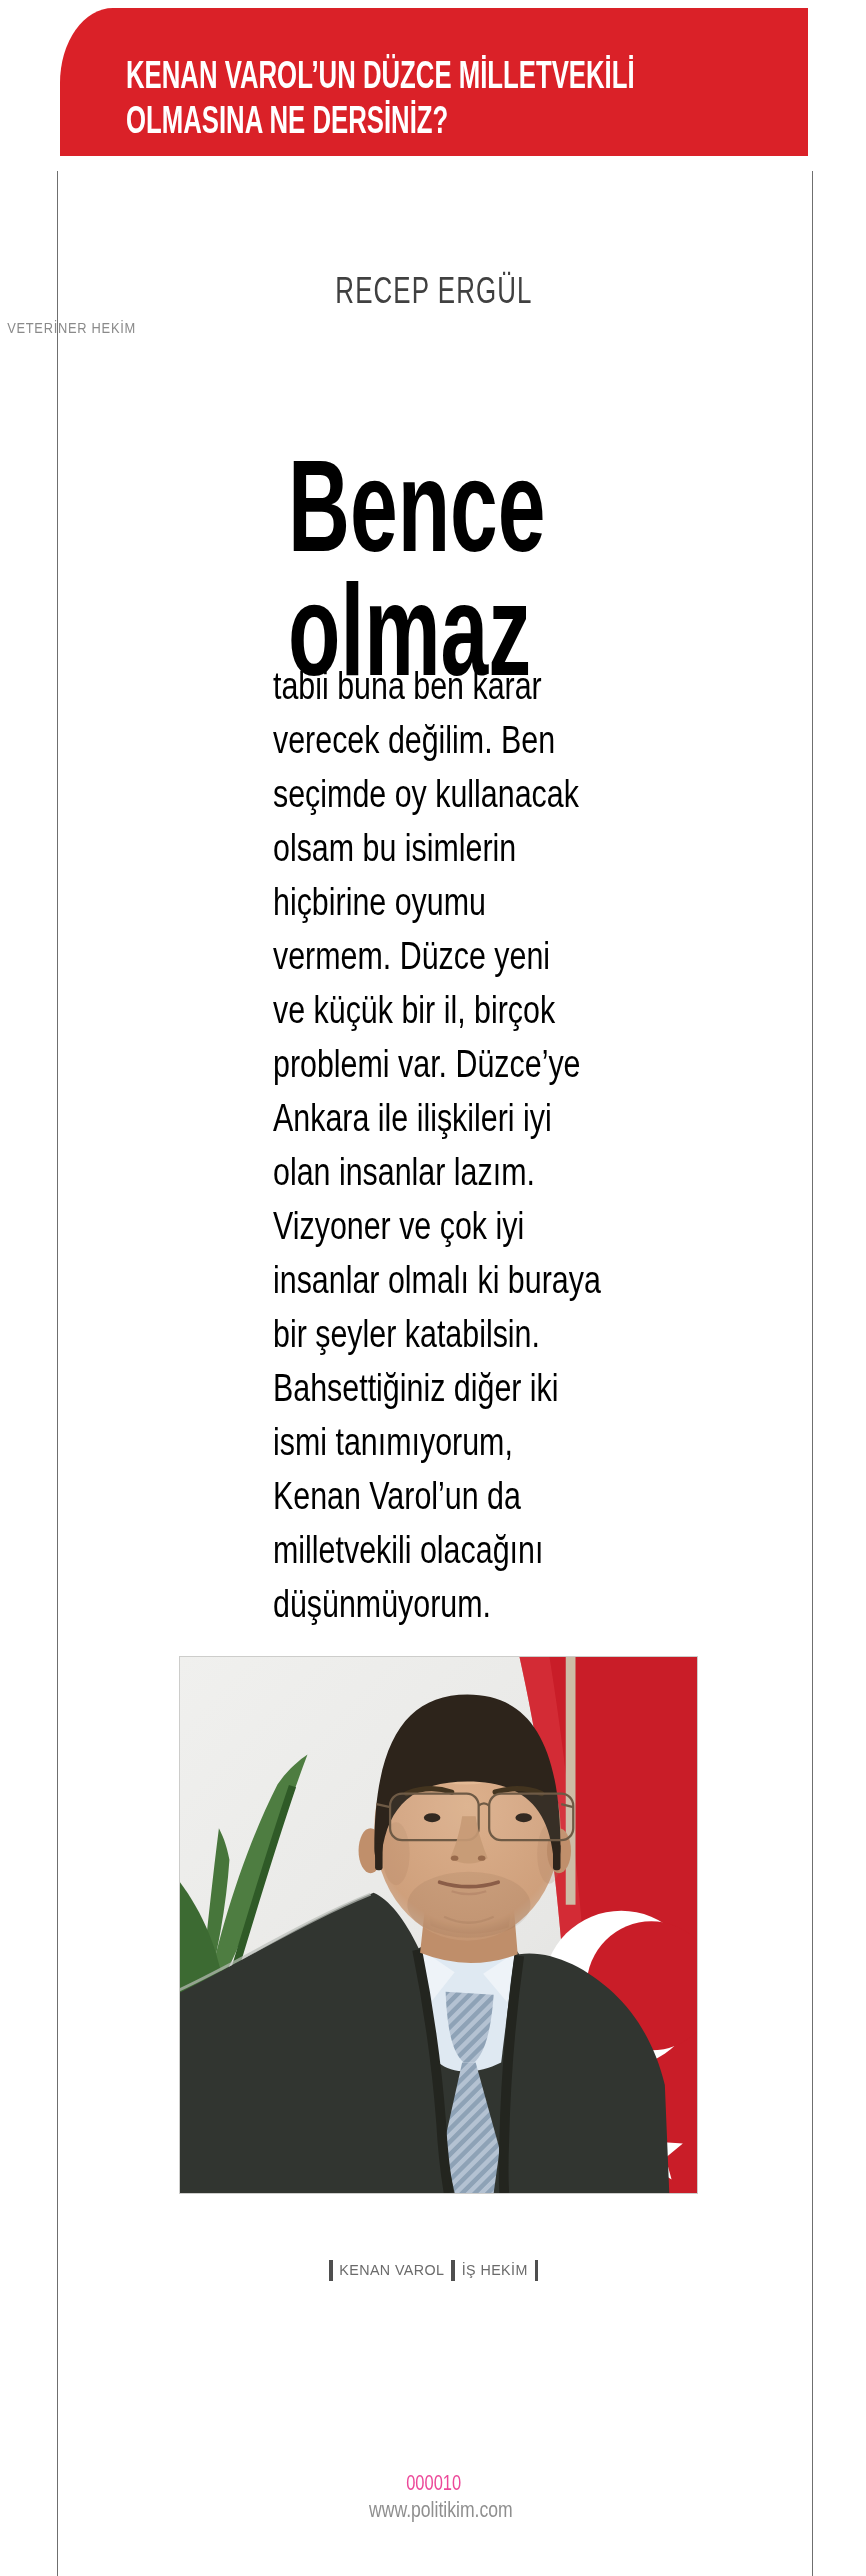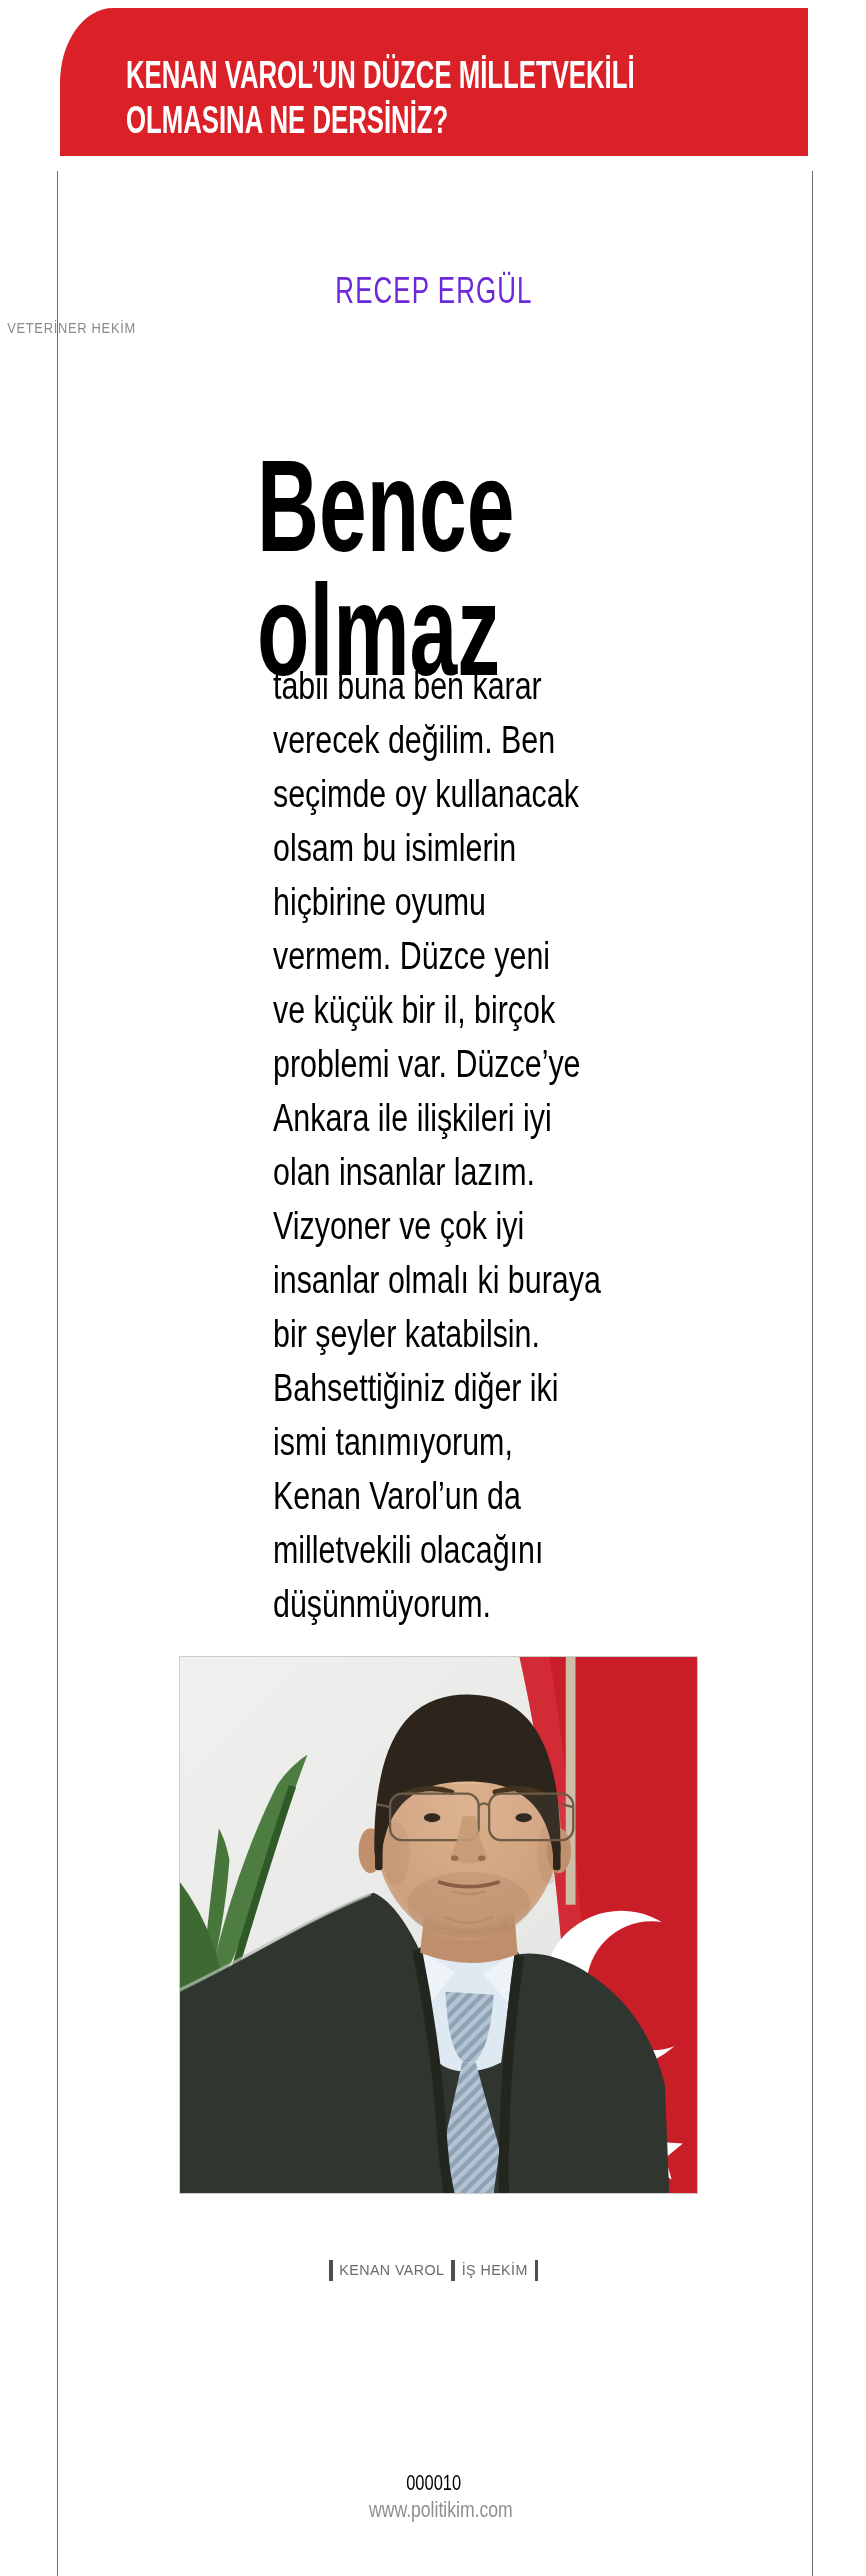--- a/index.html
+++ b/index.html
@@ -18,29 +18,29 @@
     white-space:nowrap;transform:scaleX(0.66);transform-origin:0 50%;
     letter-spacing:0;
   }
   
   .frame{
     position:absolute;left:57px;top:171px;width:754px;height:2405px;
     border-left:0.8px solid #6f6f6f;border-right:0.8px solid #6f6f6f;
   }
   .name-row{
     position:absolute;left:0;right:0;top:272px;text-align:center;
-    font-size:36px;line-height:38px;color:#6d28d9;font-weight:300;
+    font-size:36px;line-height:38px;color:#404040;font-weight:300;
   }
   .name-row .squeeze{display:inline-block;transform:scaleX(0.72);transform-origin:50% 50%;letter-spacing:1.5px;}
   .subtitle-row{
     position:absolute;left:0;right:0;top:319px;
     font-size:14.3px;line-height:18px;color:#8a8a8a;
   }
   .subtitle-row .squeeze{display:inline-block;transform:scaleX(0.9);transform-origin:50% 50%;letter-spacing:0.8px;}
-  .headline{position:absolute;left:257px;top:444px;}
+  .headline{position:absolute;left:288px;top:444px;}
   .headline-line{
     font-size:130px;line-height:124px;font-weight:bold;color:#000000;
     white-space:nowrap;transform:scaleX(0.66);transform-origin:0 50%;
   }
   .answer-body{position:absolute;left:273px;top:659px;}
   .body-line{
     font-size:38px;line-height:54px;color:#000000;white-space:nowrap;
     transform:scaleX(0.8);transform-origin:0 50%;
   }
   .photo{
@@ -49,21 +49,21 @@
   }
   .photo svg{display:block;width:100%;height:100%;}
   .caption{
     position:absolute;left:0;right:0;top:2210px;height:24px;
     display:flex;justify-content:center;align-items:center;gap:6.8px;margin-top:48px;
   }
   .caption-bar{width:3.8px;height:21px;background:#4f4f4f;}
   .caption-text{font-size:14.3px;color:#6b6b6b;letter-spacing:0.4px;line-height:21px;}
   .footer-num{
     position:absolute;left:0;right:0;top:2470px;text-align:center;
-    font-size:22.6px;line-height:26px;color:#000000;
+    font-size:22.6px;line-height:26px;color:#ec4899;
   }
   .footer-num .squeeze{display:inline-block;transform:scaleX(0.73);transform-origin:50% 50%;}
   .footer-url{
     position:absolute;left:0;right:0;top:2498px;text-align:center;
     font-size:22px;line-height:24px;color:#8f8f8f;margin-left:14px;
   }
   .footer-url .squeeze{display:inline-block;transform:scaleX(0.8);transform-origin:50% 50%;}
 </style>
 </head>
 <body>

